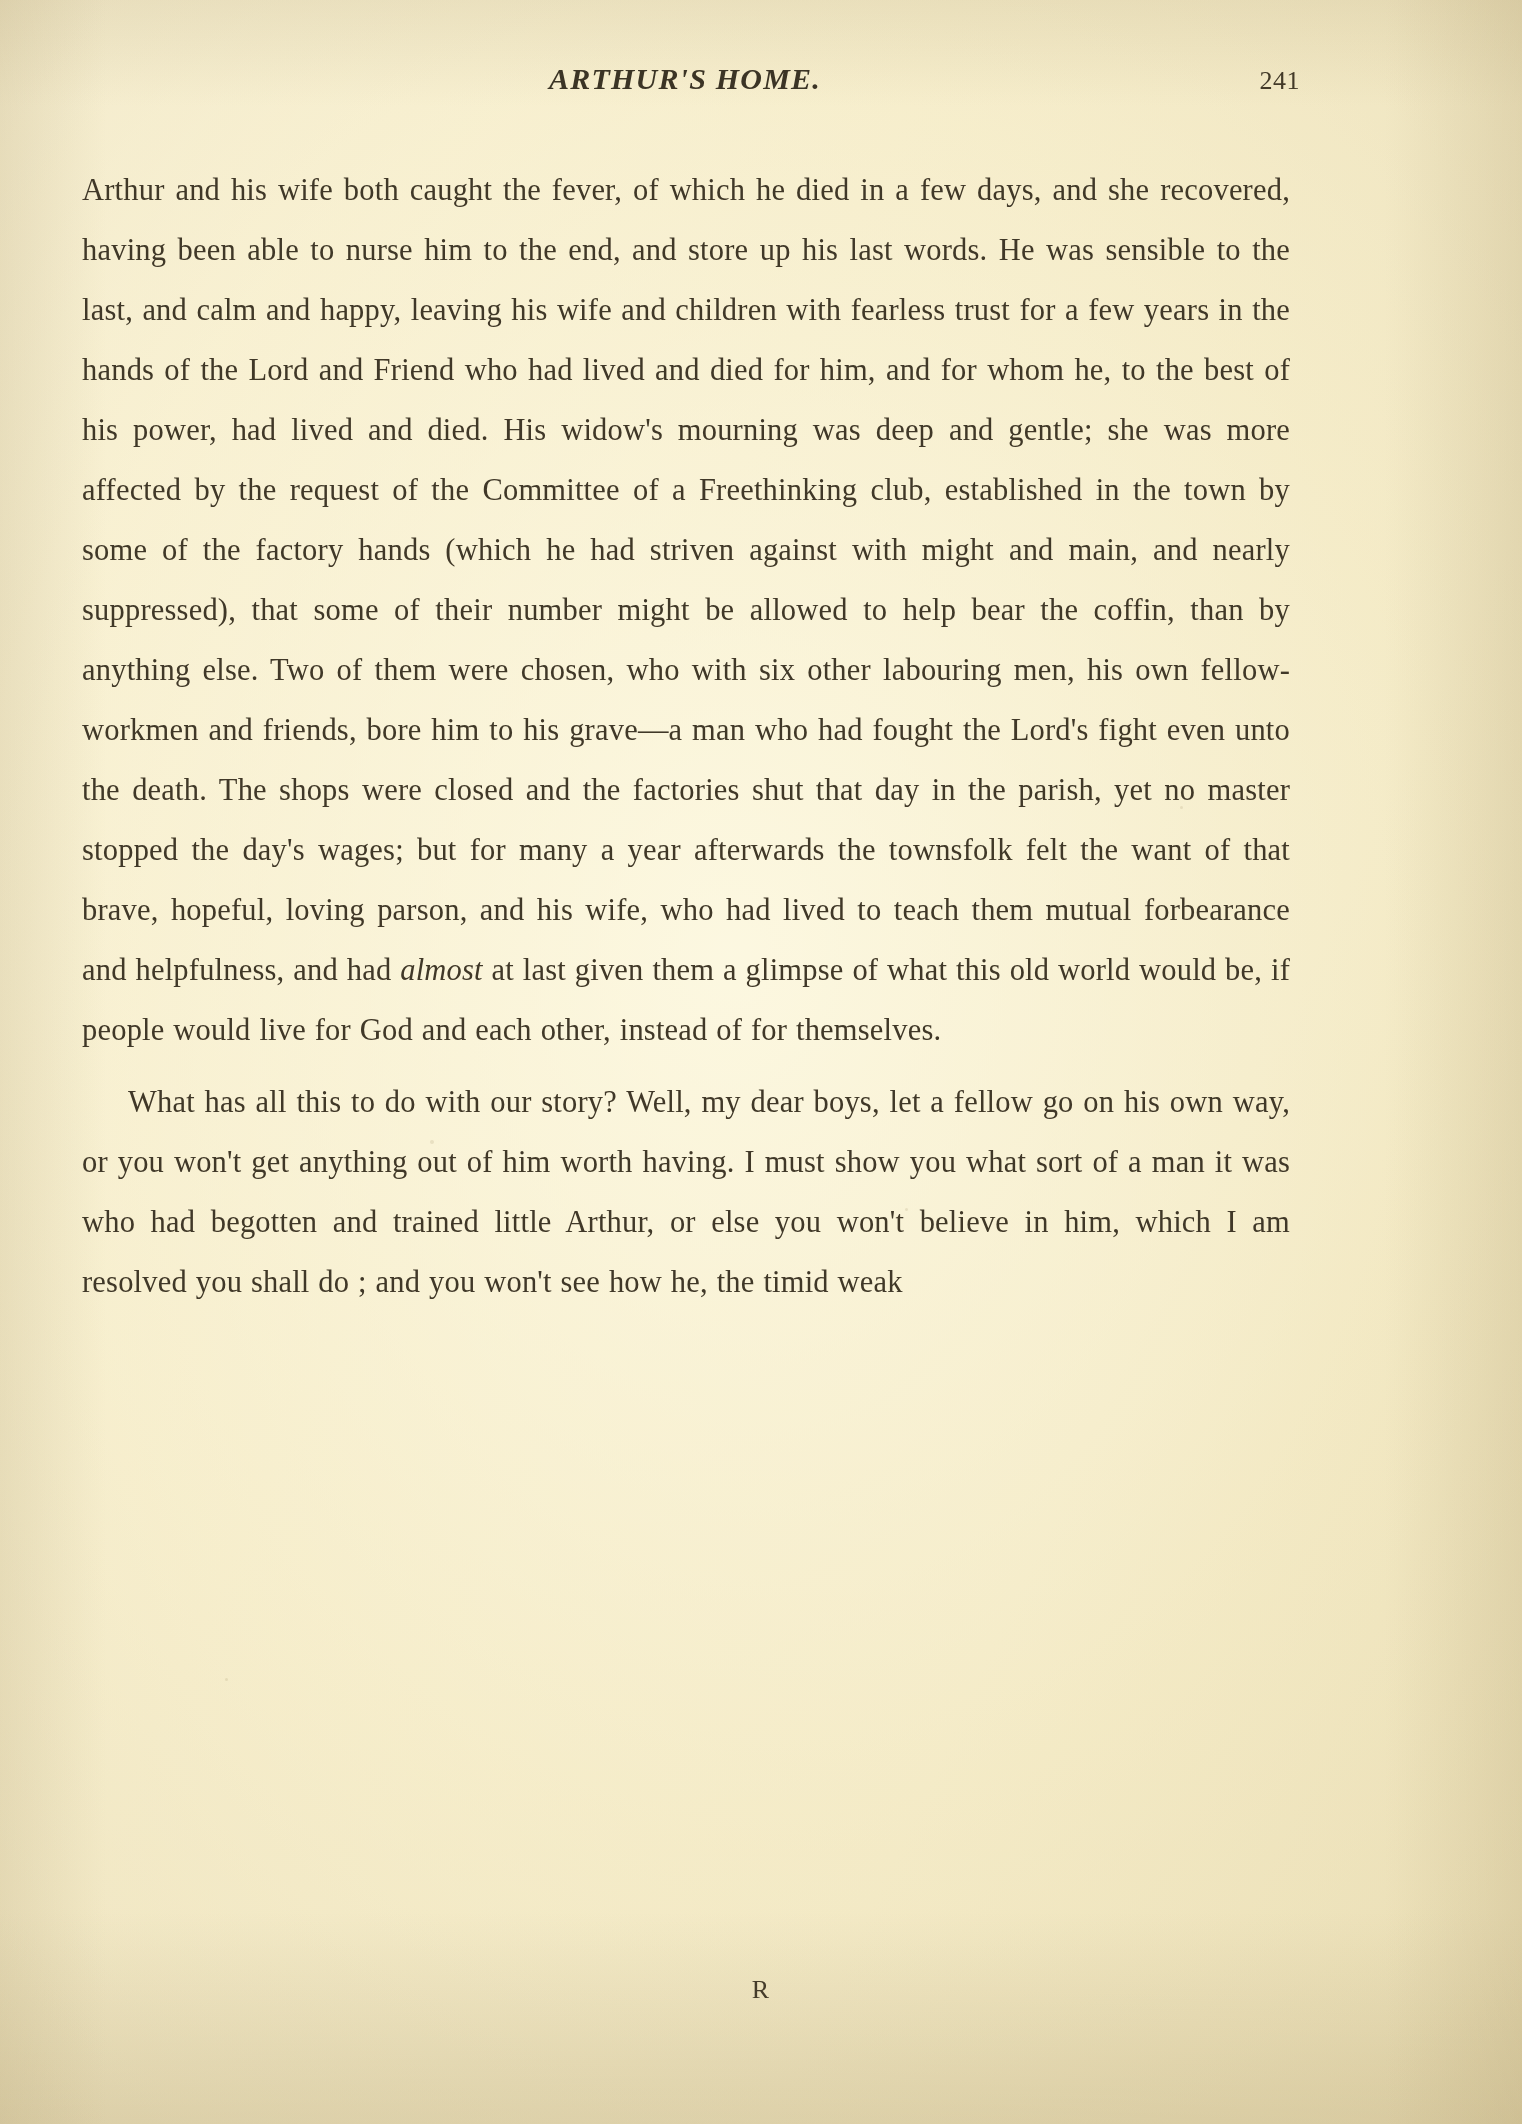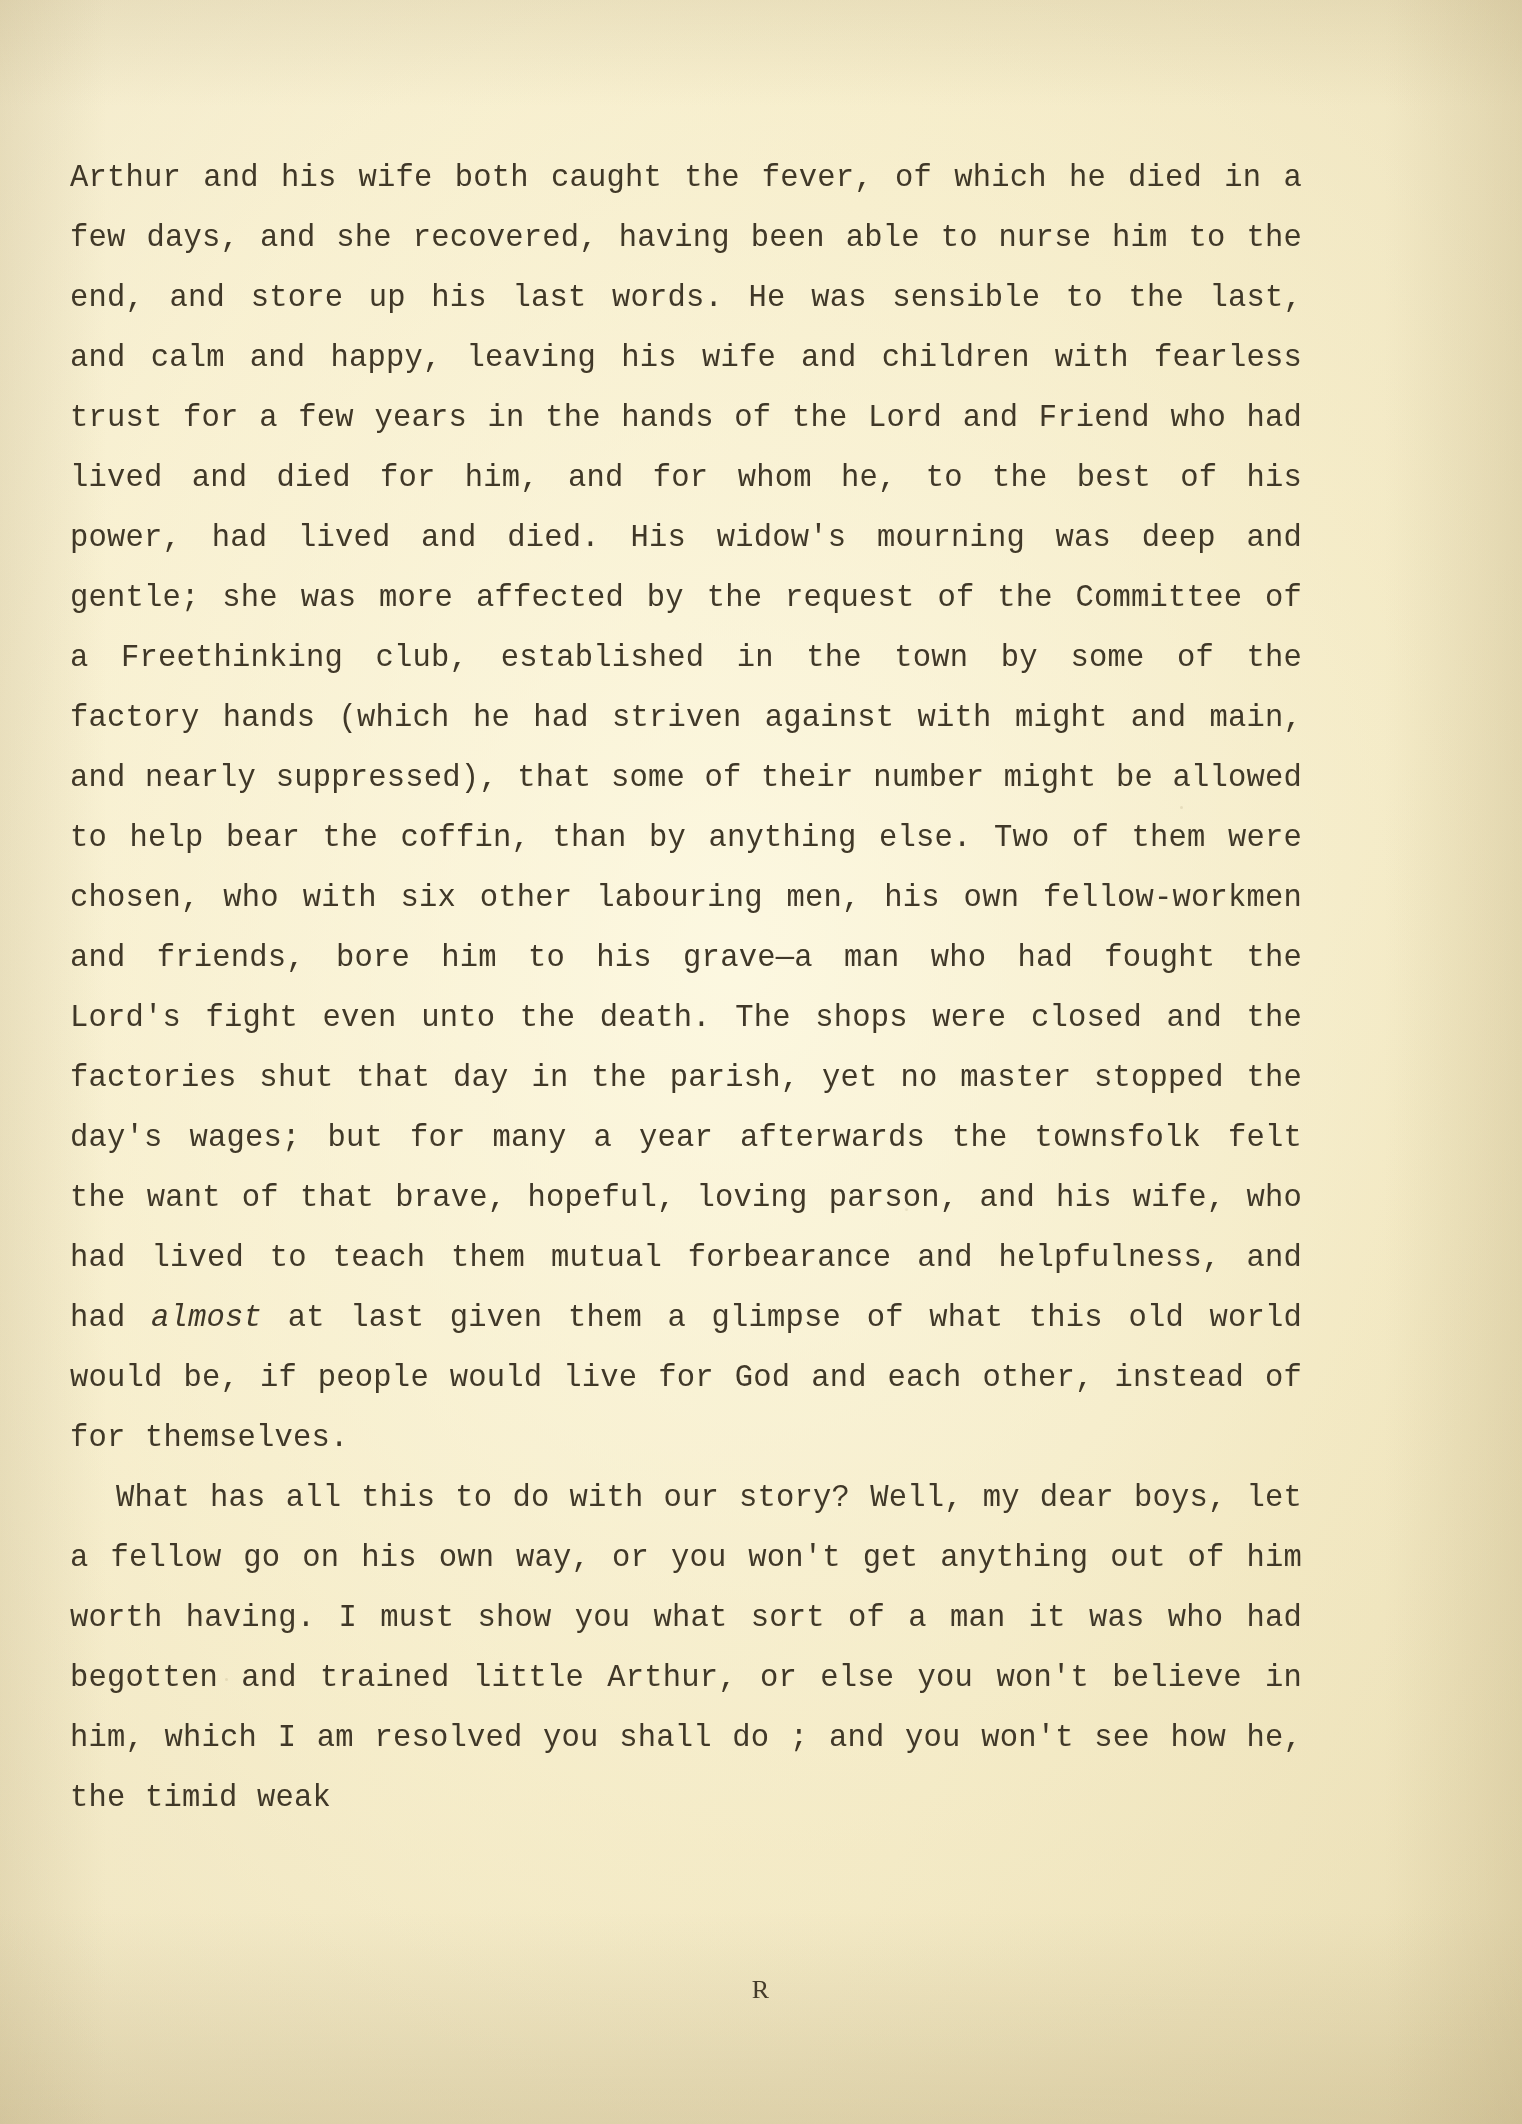--- a/index.html
+++ b/index.html
@@ -79,22 +79,21 @@
     width: 1232px;
     text-align: justify;
     text-justify: inter-word;
     font-size: 30.5px;
     line-height: 60px;
     color: #403828;
     letter-spacing: 0.2px;
     word-spacing: 1px;
   }
   .body-text p {
-    margin: 0;
-    font-family: Liberation Mono, monospace;
+    margin: 12px;
   }
   .body-text p.indent {
     text-indent: 46px;
   }
   .body-text i {
     font-style: italic;
   }
 
   .signature {
     position: absolute;
@@ -115,20 +114,24 @@
     pointer-events: none;
   }
 </style>
 </head>
 <body>
 
 <div class="page"></div>
 
 <div class="content">
 
+  <div class="header">
+    <span class="running-title">ARTHUR'S HOME.</span>
+    <span class="folio">241</span>
+  </div>
 
   <div class="body-text">
     <p><span>Arthur and his wife both caught the fever, of which he died in a few days, and she recovered, having been able to nurse him to the end, and store up his last words.  He was sensible to the last, and calm and happy, leaving his wife and children with fearless trust for a few years in the hands of the Lord and Friend who had lived and died for him, and for whom he, to the best of his power, had lived and died.  His widow's mourning was deep and gentle; she was more affected by the request of the Committee of a Freethinking club, established in the town by some of the factory hands (which he had striven against with might and main, and nearly suppressed), that some of their number might be allowed to help bear the coffin, than by anything else.  Two of them were chosen, who with six other labouring men, his own fellow-workmen and friends, bore him to his grave—a man who had fought the Lord's fight even unto the death.  The shops were closed and the factories shut that day in the parish, yet no master stopped the day's wages; but for many a year afterwards the townsfolk felt the want of that brave, hopeful, loving parson, and his wife, who had lived to teach them mutual forbearance and helpfulness, and had </span><i>almost</i><span> at last given them a glimpse of what this old world would be, if people would live for God and each other, instead of for themselves.</span></p>
     <p class="indent">What has all this to do with our story?  Well, my dear boys, let a fellow go on his own way, or you won't get anything out of him worth having.  I must show you what sort of a man it was who had begotten and trained little Arthur, or else you won't believe in him, which I am resolved you shall do ; and you won't see how he, the timid weak</p>
   </div>
 
   <div class="signature">R</div>
 
   <div class="speck" style="left:430px; top:1140px; width:4px; height:4px;"></div>
   <div class="speck" style="left:1180px; top:806px; width:3px; height:3px;"></div>

